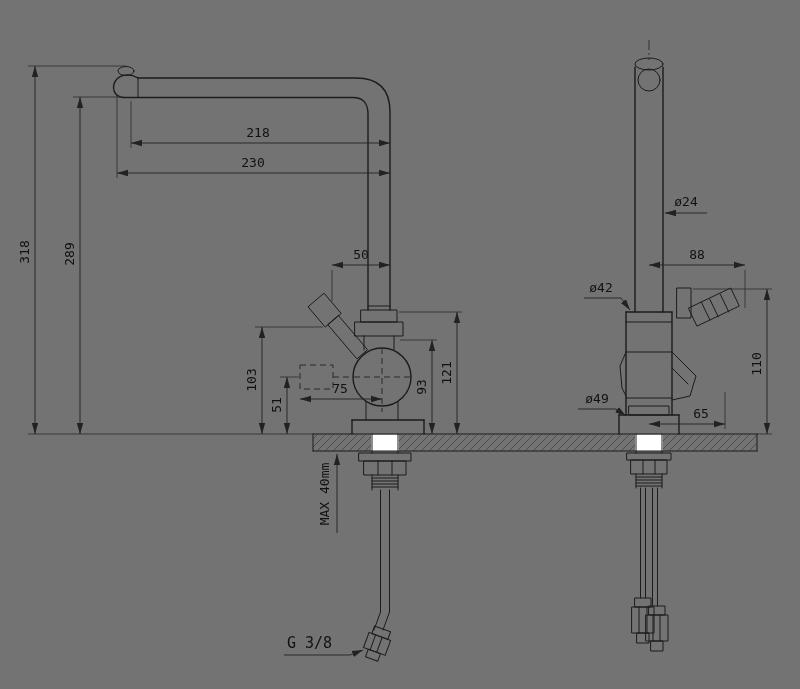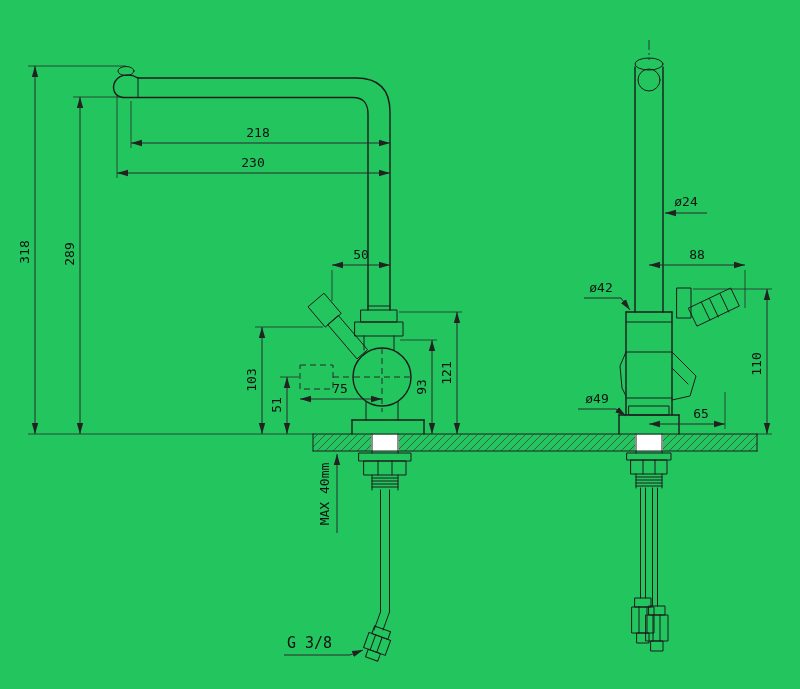--- a/index.html
+++ b/index.html
@@ -1,16 +1,16 @@
 <!DOCTYPE html>
 <html><head>
 <meta charset="utf-8">
 <style>
   html,body{margin:0;padding:0;background:#ffffff;}
-  .stage{width:800px;height:689px;background:#22c55e;position:relative;font-family:"DejaVu Sans Mono", monospace;}
+  .stage{width:800px;height:689px;background:#737373;position:relative;font-family:"DejaVu Sans Mono", monospace;}
   svg{display:block;}
   .obj{fill:none;stroke:#1c1c1c;stroke-width:1.4;stroke-linecap:round;stroke-linejoin:round;}
   .obj2{fill:none;stroke:#1c1c1c;stroke-width:1;stroke-linecap:round;stroke-linejoin:round;}
   .dim{fill:none;stroke:#2b2b2b;stroke-width:1;}
   .ext{fill:none;stroke:#2b2b2b;stroke-width:0.8;}
   .dash{fill:none;stroke:#2b2b2b;stroke-width:1;stroke-dasharray:6 4;}
   .cl{fill:none;stroke:#2b2b2b;stroke-width:0.9;stroke-dasharray:10 3 2 3;}
   .dimtext{font:13px "DejaVu Sans Mono", monospace;fill:#111;}
   .dimtext-big{font:15px "DejaVu Sans Mono", monospace;fill:#111;}
 </style>

